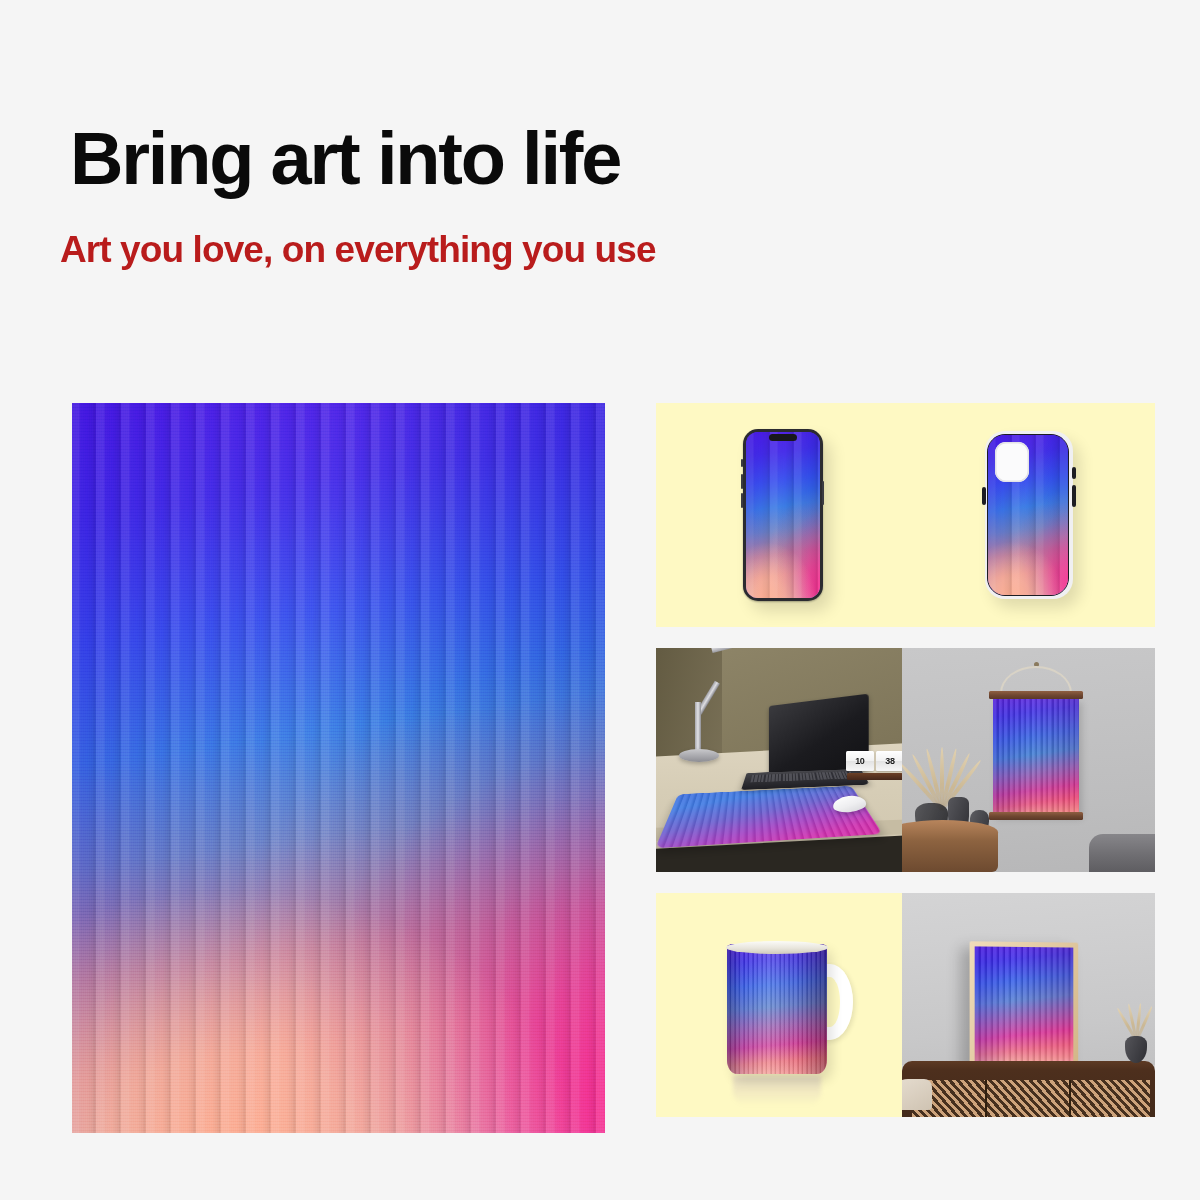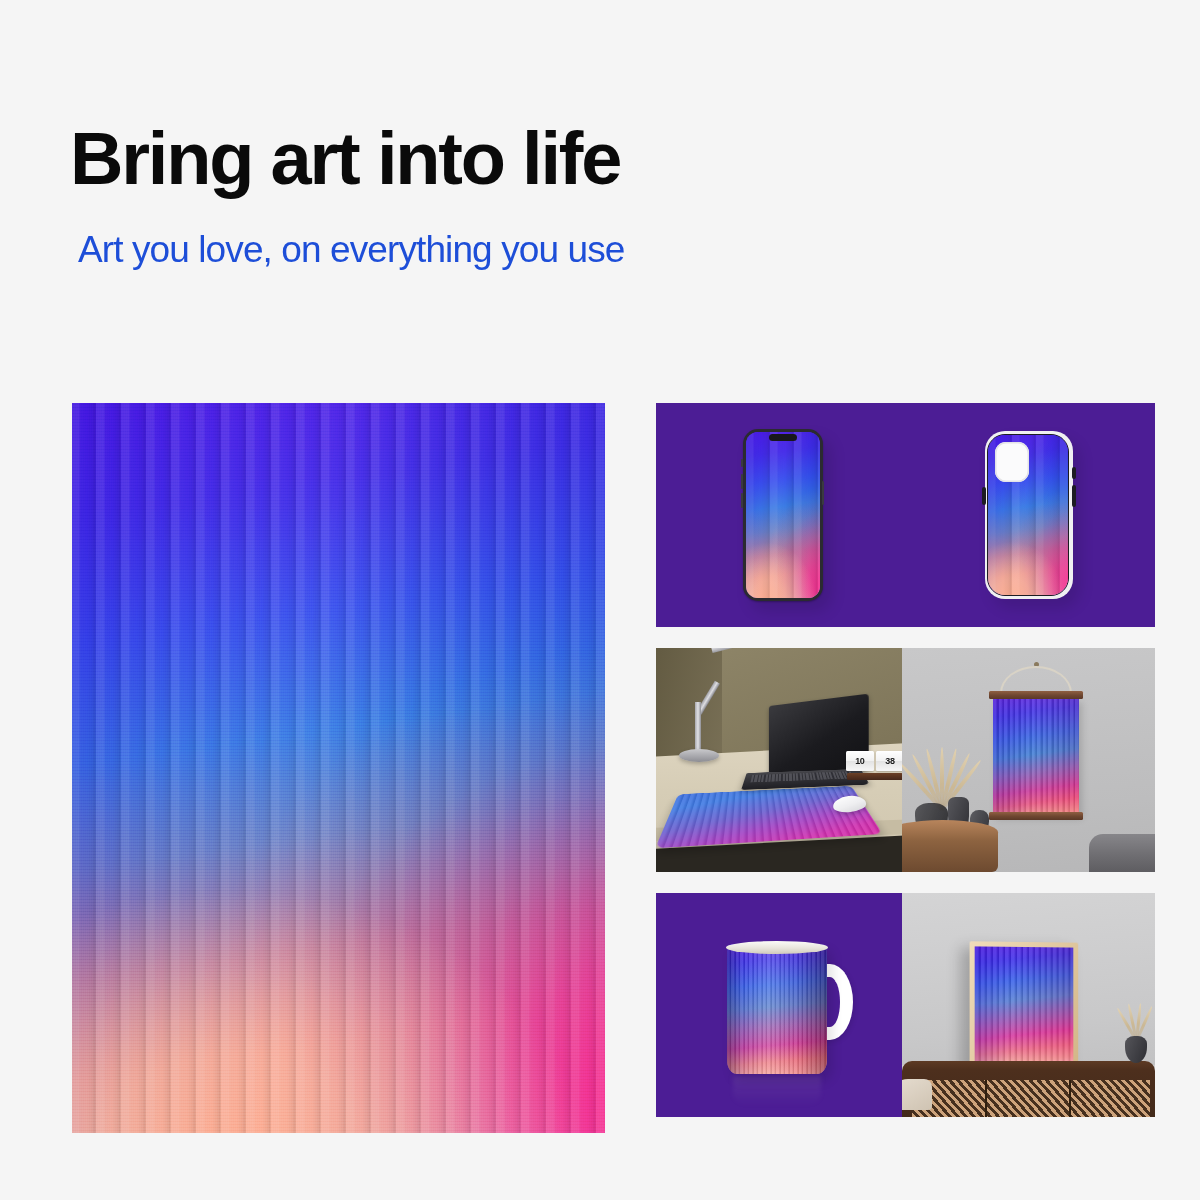--- a/index.html
+++ b/index.html
@@ -11,23 +11,23 @@
   }
   .page { position:relative; width:1200px; height:1200px; background:#f5f5f5; }
 
   
   .hero-title {
     position:absolute; left:70px; top:122px;
     font-size:74px; font-weight:700; letter-spacing:-2.2px;
     color:#0a0a0a; line-height:1.0; white-space:nowrap;
   }
   .hero-sub {
-    position:absolute; left:78px; top:231px;
-    font-size:37px; font-weight:400; letter-spacing:-0.9px;
-    color:#1d4ed8; line-height:1.0; white-space:nowrap;
+    position:absolute; left:60px; top:231px;
+    font-size:37px; font-weight:700; letter-spacing:-0.9px;
+    color:#b91c1c; line-height:1.0; white-space:nowrap;
   }
 
   
   .art { position:relative; overflow:hidden; background:#4a2ad8; }
   .art .g1, .art .g2, .art .g3, .art .g4, .art .stripes, .art .noise {
     position:absolute; inset:0;
   }
   .art .g1 {
     background:linear-gradient(172deg,
       #5520e8 0%, #4a30ea 14%, #3f55ef 30%,
@@ -74,21 +74,21 @@
     width:533px; height:730px;
   }
   .main-art .stripes {
     background-size:25px 100%;
   }
 
   
   .grid { position:absolute; left:656px; top:403px; width:472px; height:730px; }
   .tile {
     position:absolute; width:253px; height:224px;
-    background:#4c1d95; overflow:hidden;
+    background:#fef9c3; overflow:hidden;
   }
   .tile.c1 { left:0px; }      .tile.c2 { left:246px; }
   .tile.r1 { top:0px; }       .tile.r2 { top:245px; }  .tile.r3 { top:490px; }
 
   
   .phone-wrap { position:absolute; left:50%; top:50%; transform:translate(-50%,-50%); }
   .phone {
     position:relative; width:80px; height:172px;
     background:#2b2b30; border-radius:15px;
     box-shadow:8px 10px 16px rgba(0,0,0,.13), 0 1px 2px rgba(0,0,0,.3);

